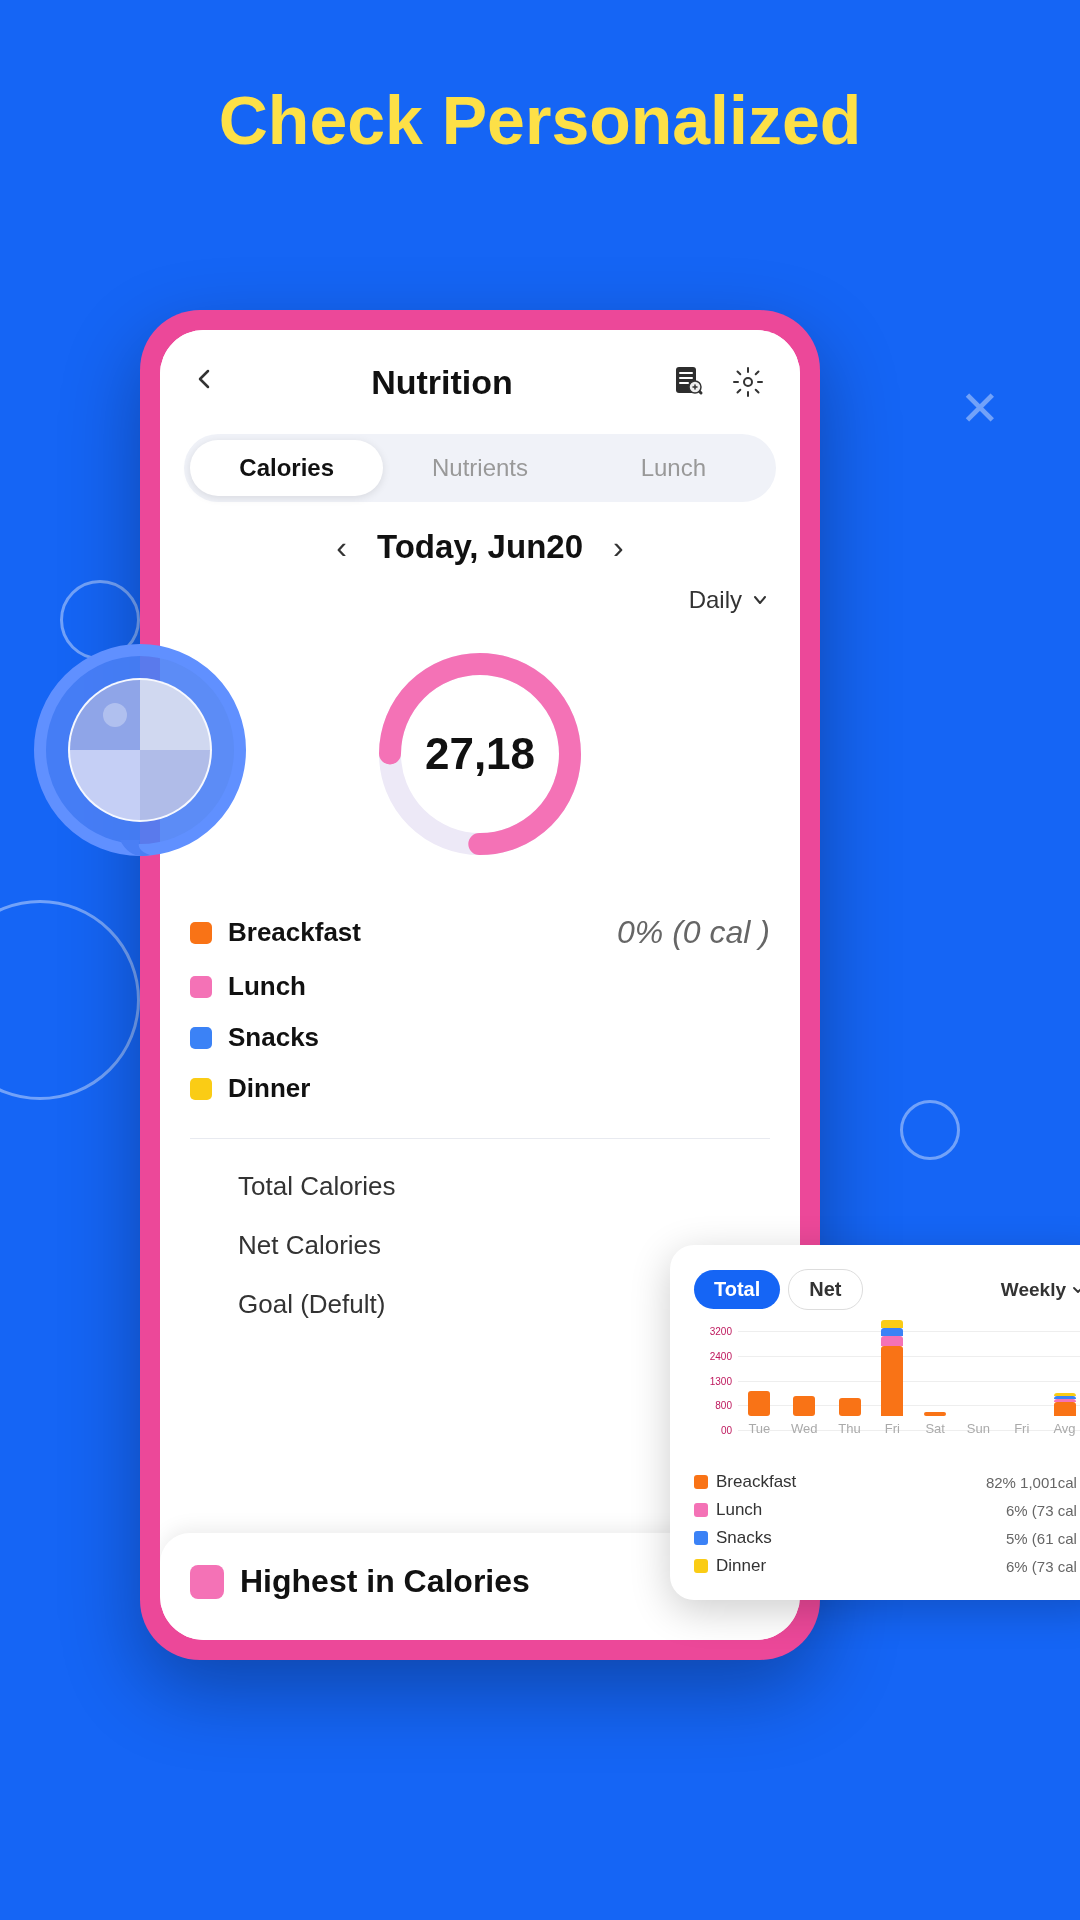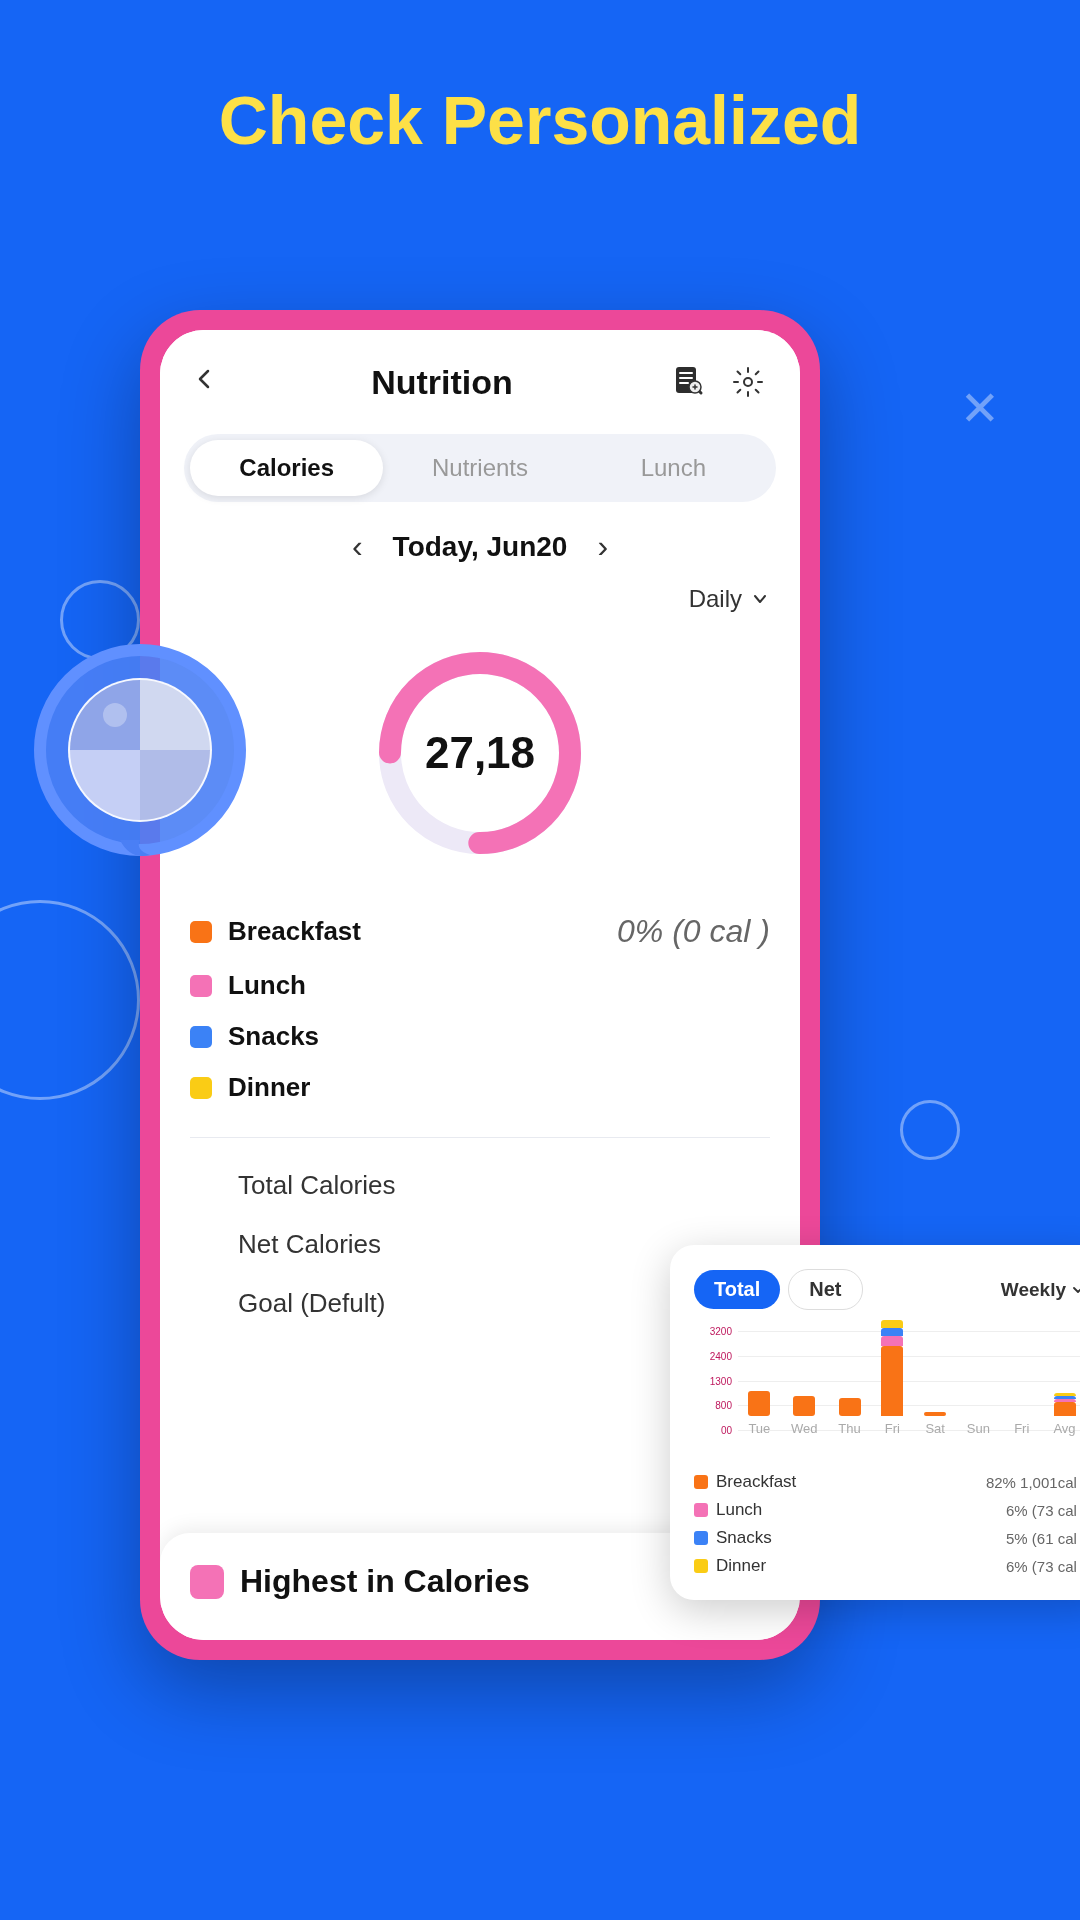--- a/index.html
+++ b/index.html
@@ -139,21 +139,21 @@
       justify-content: center;
       gap: 30px;
       padding: 10px 24px 16px;
     }
     .date-arrow {
       font-size: 32px;
       color: #333;
       cursor: pointer;
     }
     .date-label {
-      font-size: 28px;
+      font-size: 33px;
       font-weight: 600;
       color: #111;
     }
 
     
     .daily-selector {
       display: flex;
       justify-content: flex-end;
       padding: 4px 30px 10px;
       align-items: center;

